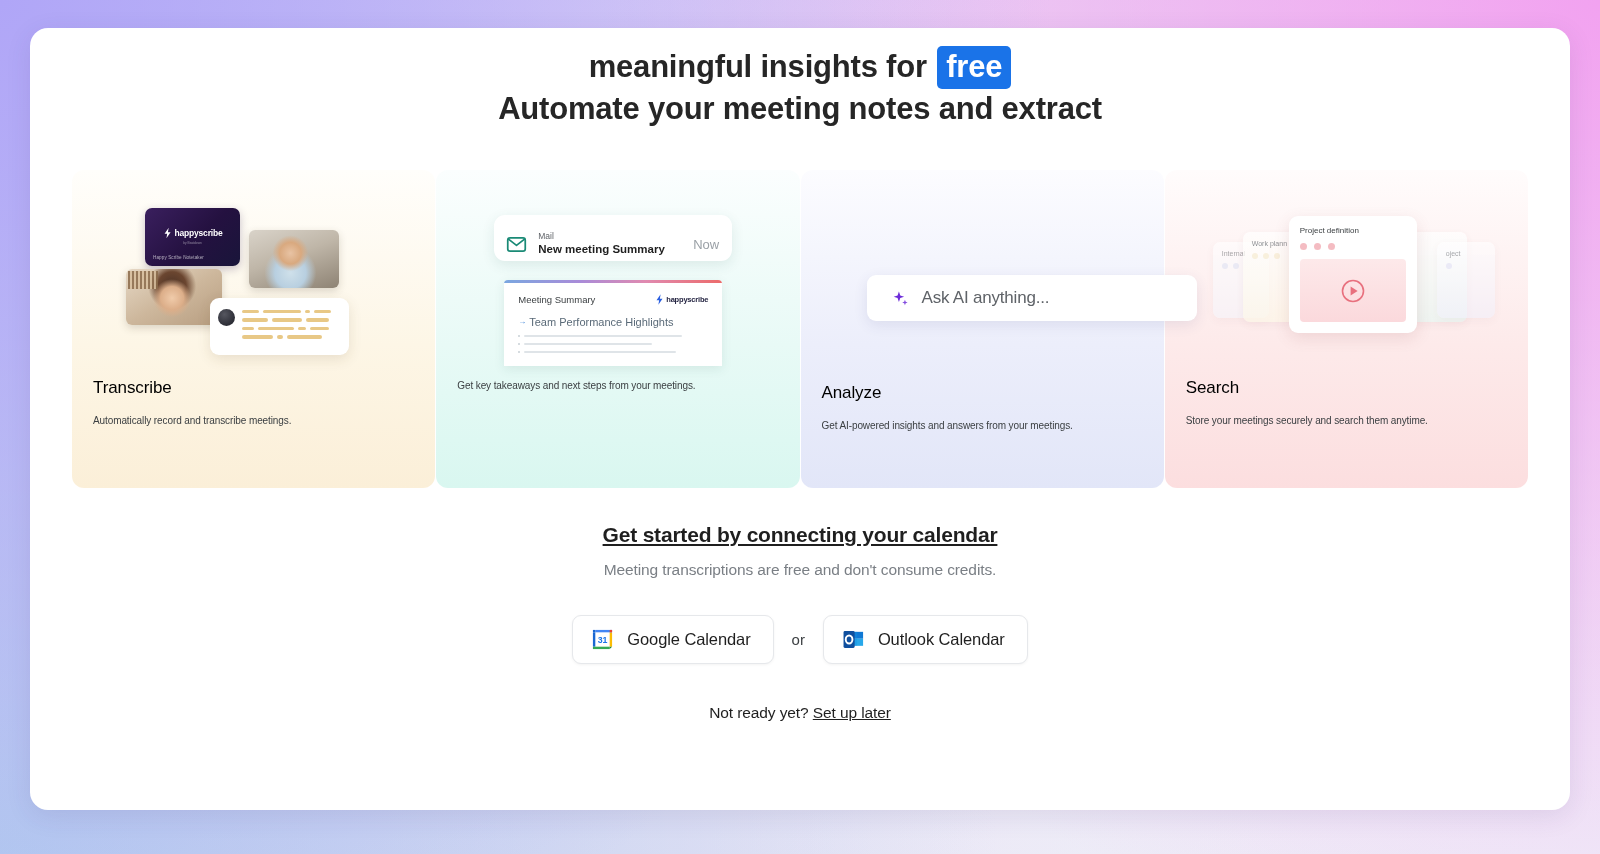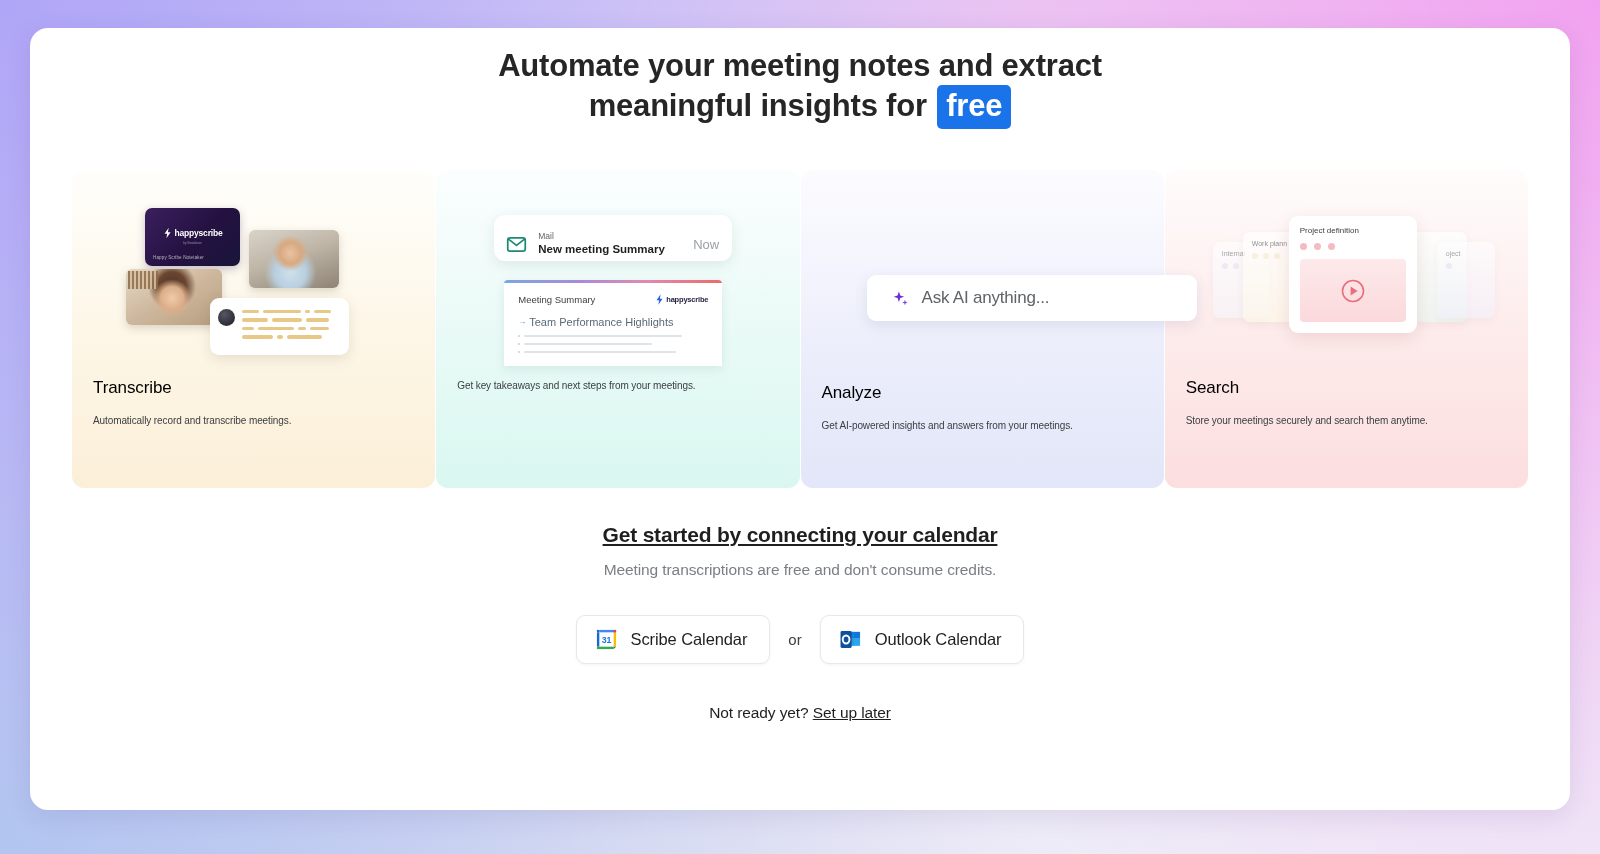--- a/index.html
+++ b/index.html
@@ -330,24 +330,24 @@
     cursor: pointer;
     color: #1f1f1f;
   }
 </style>
 </head>
 <body>
 
 <div class="panel">
 
   <div class="headline">
-    <div>Automate your meeting notes and extract</div>
     <div>
       <span>meaningful insights for </span><span class="free-badge">free</span>
     </div>
+    <div>Automate your meeting notes and extract</div>
   </div>
 
   <div class="cards">
 
     <div class="card card-0">
       <div class="card-bg"></div>
       <div class="card-art">
 
         <div class="ts-video">
           <div class="ts-logo">
@@ -546,21 +546,21 @@
           <rect x="4.5" y="4.5" width="15" height="15" fill="#ffffff"></rect>
           <path d="M19.5 4.5 H22 V19.5 H19.5 Z" fill="#fbbc04"></path>
           <path d="M2 4.5 H4.5 V19.5 H2 Z" fill="#1967d2"></path>
           <path d="M2 19.5 H19.5 V22 H2 Z" fill="#34a853"></path>
           <path d="M4.5 2 H22 V4.5 H4.5 Z" fill="#4285f4"></path>
           <path d="M19.5 19.5 L22 19.5 L19.5 22 Z" fill="#188038"></path>
           <path d="M2 2 H4.5 V4.5 H2 Z" fill="#1967d2"></path>
           <path d="M19.5 2 H22 V4.5 H19.5 Z" fill="#ea4335"></path>
           <text x="12" y="15.6" font-family="Liberation Sans, sans-serif" font-size="9.2" font-weight="bold" fill="#1a73e8" text-anchor="middle">31</text>
         </svg>
-        <span>Scribe Calendar</span>
+        <span>Google Calendar</span>
       </div>
 
       <span class="gs-or">or</span>
 
       <div class="cal-btn">
         <svg class="cal-icon" viewBox="0 0 24 24">
           <rect x="9.5" y="4" width="12.5" height="7.2" fill="#0f78d4"></rect>
           <rect x="9.5" y="11.2" width="12.5" height="7.4" fill="#28a8ea"></rect>
           <rect x="9.5" y="4" width="6.3" height="14.6" fill="#1490df" opacity="0.35"></rect>
           <rect x="1.6" y="3.2" width="11.6" height="17.6" rx="1.4" fill="#0f4f9e"></rect>

